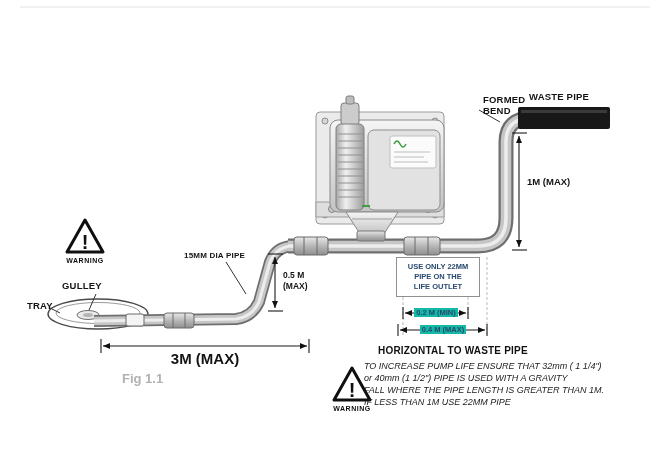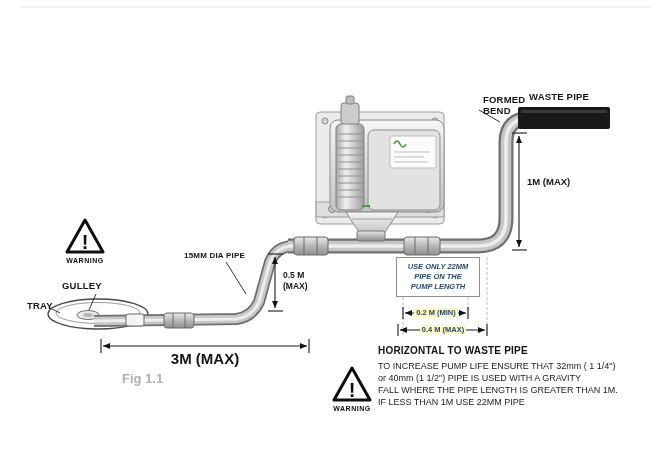--- a/index.html
+++ b/index.html
@@ -7,21 +7,21 @@
         font-family:"Liberation Sans",sans-serif;color:#161616;}
   .abs{position:absolute;}
   svg{position:absolute;left:0;top:0;}
   svg text{font-family:"Liberation Sans",sans-serif;}
   .note{font-size:11.5px;line-height:16px;font-weight:400;color:#1b1b1b;}
   .note span{display:block;}
   .cap{font-weight:bold;font-size:9.5px;letter-spacing:.2px;color:#141414;}
   .cap-sm{font-weight:bold;font-size:8px;letter-spacing:.2px;color:#141414;}
   .dim{font-weight:bold;font-size:8.5px;color:#141414;}
   .dim-navy{font-weight:bold;font-size:7.5px;color:#27496d;text-align:center;}
-  .dim-navy span{background:#fef9c3;padding:0 2px;}
+  .dim-navy span{background:#14b8a6;padding:0 2px;}
   .outlet-box{border:1px solid #8f8f8f;background:#ffffff;font-weight:bold;font-size:7.5px;
               line-height:10px;color:#27496d;text-align:center;padding:4px 0;}
   .outlet-box span{display:block;}
   .fig{font-weight:bold;font-size:13px;color:#b1b1b1;}
   .h-title{font-weight:bold;font-size:10px;letter-spacing:.2px;color:#111111;}
   .h-note{font-size:9px;line-height:12px;font-weight:400;color:#1b1b1b;}
   .h-note span{display:block;}
   .two-line span{display:block;}
 </style>
 </head>
@@ -182,31 +182,31 @@
 
   <div class="abs cap two-line" style="left:448px;top:94px;line-height:11px;margin-left:35px;">
     <span>FORMED</span>
     <span>BEND</span>
   </div>
 
   <div class="abs cap" style="left:529px;top:91px;">WASTE PIPE</div>
 
   <div class="abs dim" style="left:527px;top:176px;font-size:9.5px;">1M (MAX)</div>
 
-  <div class="abs outlet-box" style="left:396px;top:257px;width:82px;font-style:italic;">
+  <div class="abs outlet-box" style="left:396px;top:257px;width:82px;">
     <span>USE ONLY 22MM</span>
     <span>PIPE ON THE</span>
-    <span>PUMP LENGTH</span>
+    <span>LIFE OUTLET</span>
   </div>
 
   <div class="abs dim-navy" style="left:404px;top:308px;width:64px;"><span>0.2 M (MIN)</span></div>
   <div class="abs dim-navy" style="left:398px;top:325px;width:90px;"><span>0.4 M (MAX)</span></div>
 
   <div class="abs h-title" style="left:378px;top:345px;">HORIZONTAL TO WASTE PIPE</div>
 
-  <div class="abs h-note" style="left:378px;top:360px;width:285px;">
+  <div class="abs h-note" style="left:364px;top:360px;width:285px;font-style:italic;">
     <span>TO INCREASE PUMP LIFE ENSURE THAT 32mm ( 1 1/4")</span>
     <span>or 40mm (1 1/2") PIPE IS USED WITH A GRAVITY</span>
     <span>FALL WHERE THE PIPE LENGTH IS GREATER THAN 1M.</span>
     <span>IF LESS THAN 1M USE 22MM PIPE</span>
   </div>
 
 </div>
 
 </body></html>

